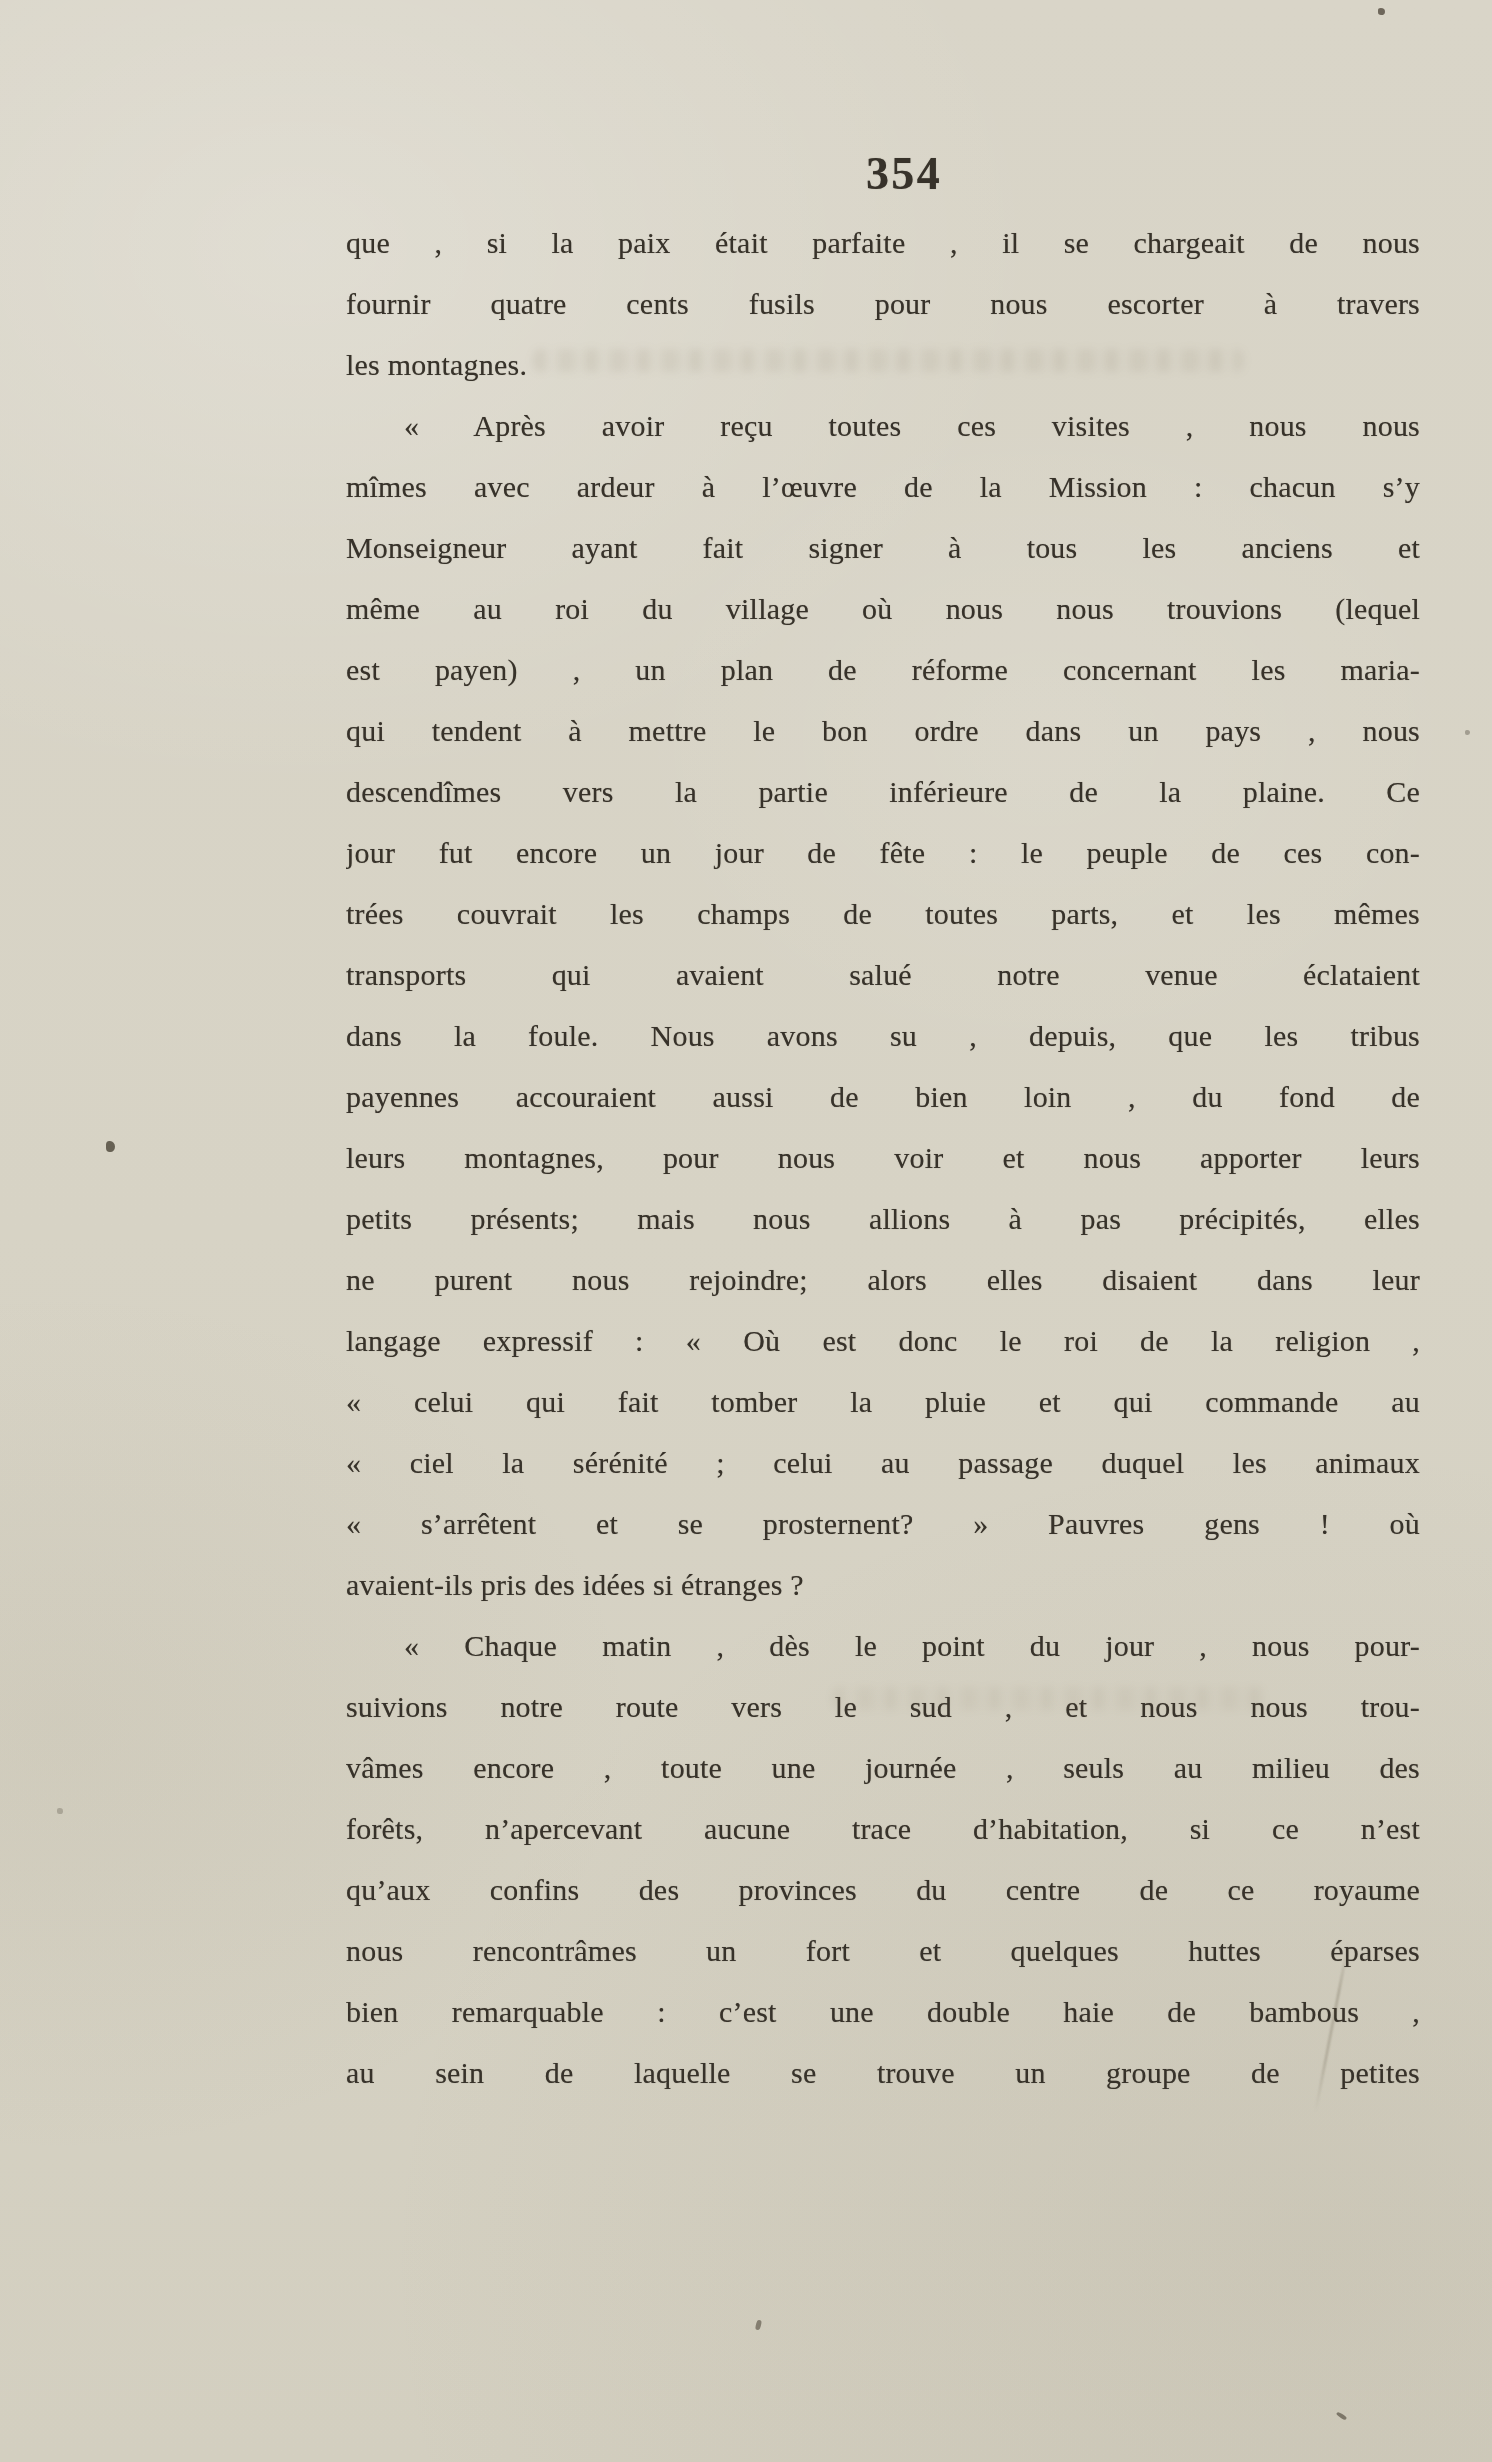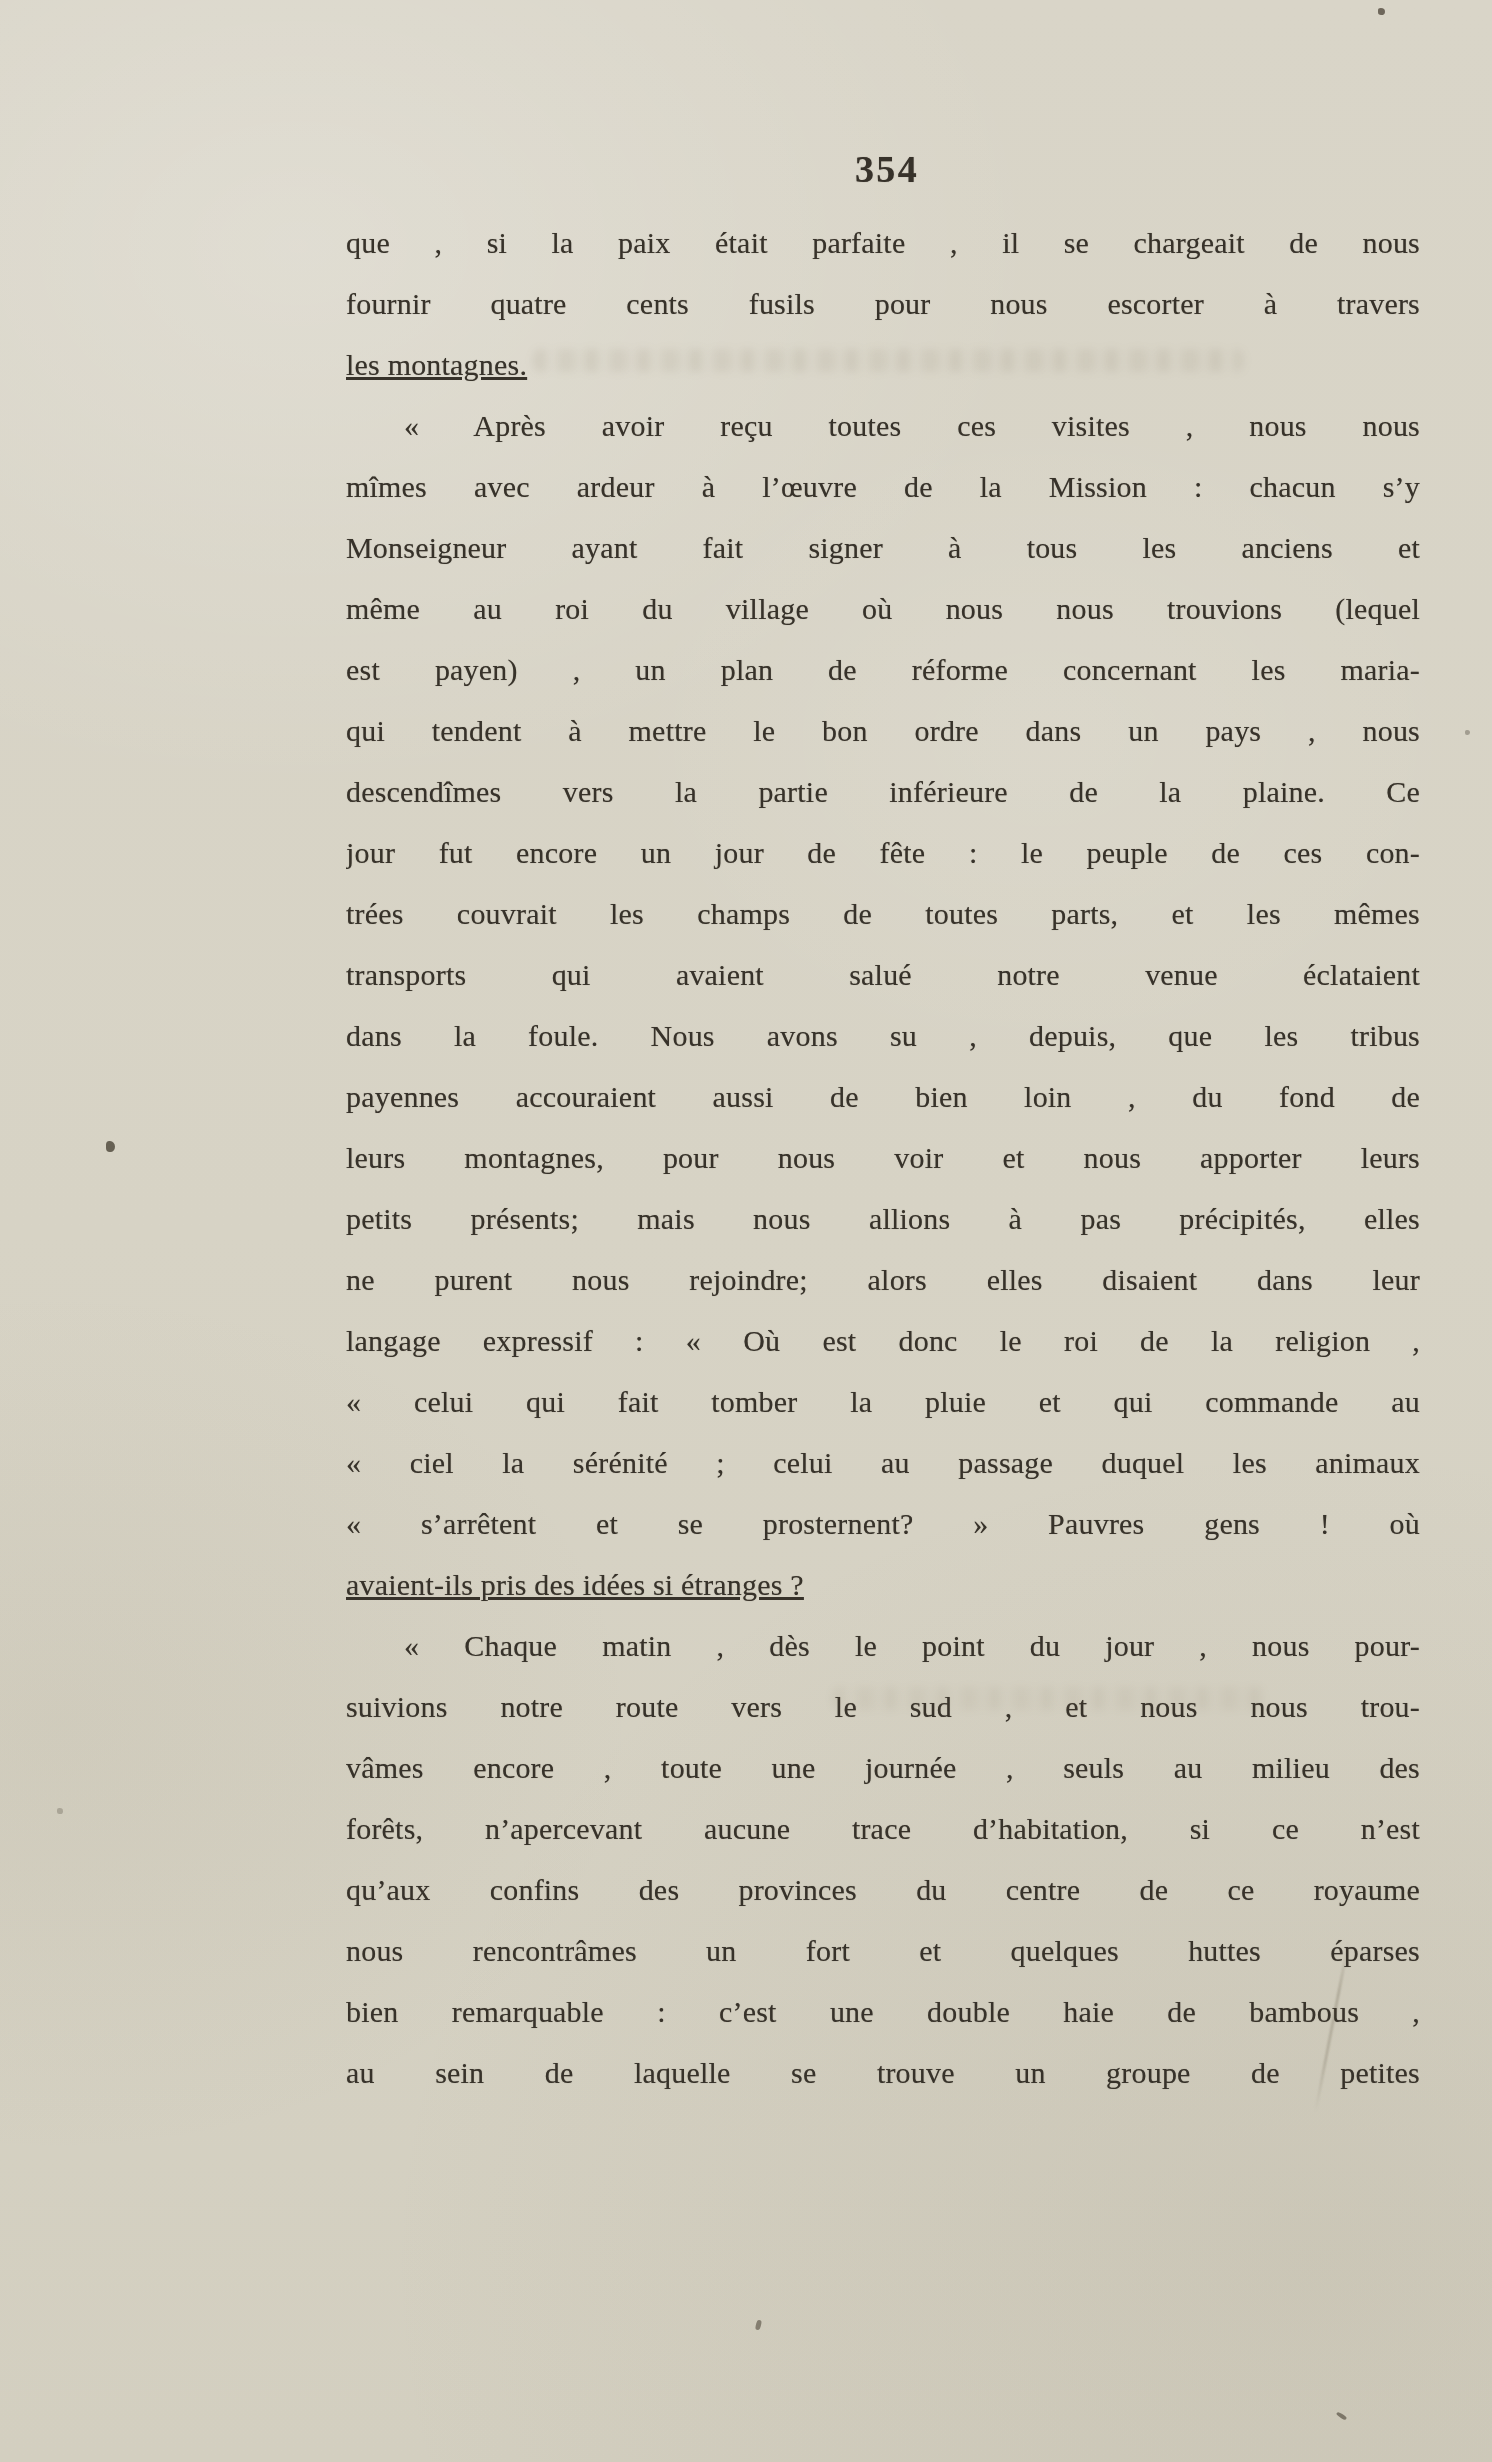--- a/index.html
+++ b/index.html
@@ -18,27 +18,27 @@
     inset: 0;
     background:
       radial-gradient(1212px 889px at 20% 10%, rgba(255,255,255,0.20), transparent 62%),
       radial-gradient(727px 566px at 70% 30%, rgba(255,255,255,0.08), transparent 60%),
       radial-gradient(1373px 1212px at 88% 92%, rgba(125,115,92,0.10), transparent 68%),
       radial-gradient(969px 727px at 4% 70%, rgba(130,120,95,0.07), transparent 60%),
       linear-gradient(180deg, #d9d5c8 0%, #d7d3c5 50%, #d3cfc0 100%);
   }
   .page-number {
     position: absolute;
-    left: 350px;
+    left: 367px;
     top: 147px;
     width: 1074px;
     height: 57px;
     text-align: center;
     font-family: "Liberation Serif", "DejaVu Serif", serif;
-    font-size: 38px;
+    font-size: 46px;
     font-weight: bold;
     letter-spacing: 2.4px;
     color: var(--ink, #37322a);
     text-shadow: 0 0 0.8px rgba(50,44,34,0.5);
   }
   .text-block {
     position: absolute;
     left: 346px;
     top: 212px;
     width: 1074px;
@@ -54,21 +54,20 @@
     text-align-last: justify;
     overflow: hidden;
     letter-spacing: 0.2px;
   }
   .line.indent {
     padding-left: 58px;
   }
   .line.short {
     text-align: left;
     text-align-last: left;
-    text-decoration: underline;
   }
   
   .ghost {
     position: absolute;
     height: 22.6px;
     opacity: 0.55;
     filter: blur(4px);
     background: repeating-linear-gradient(90deg,
       rgba(125,114,90,0.22) 0px, rgba(125,114,90,0.22) 13px,
       rgba(125,114,90,0.02) 13px, rgba(125,114,90,0.02) 24px,

